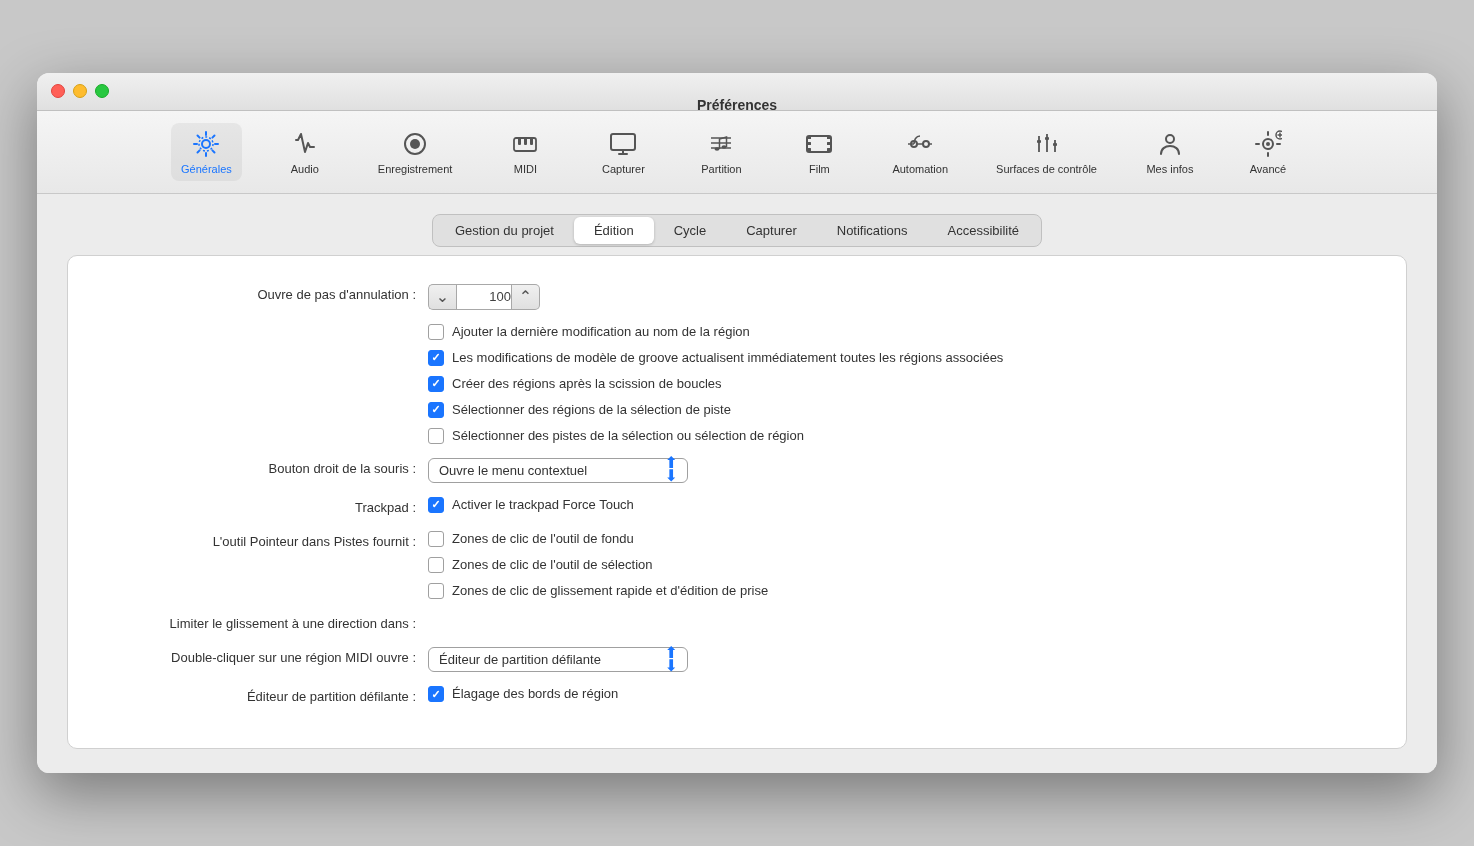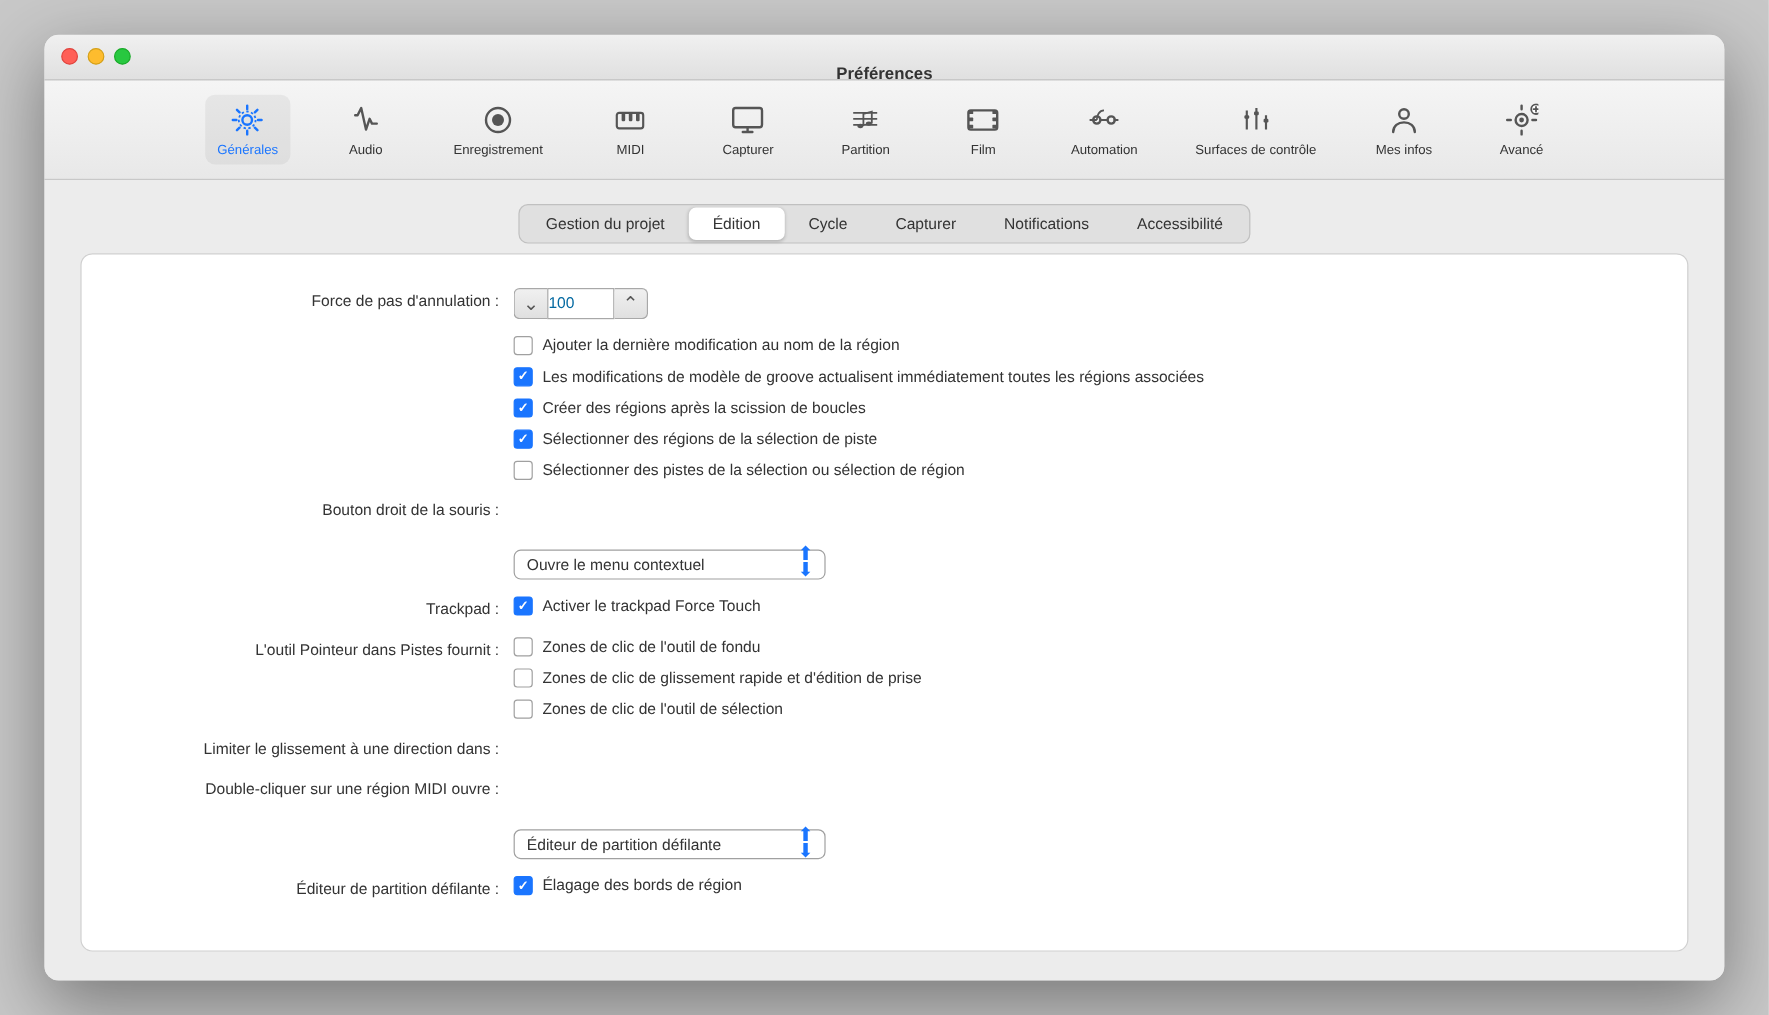--- a/index.html
+++ b/index.html
@@ -198,21 +198,20 @@
 
     .checkbox-label {
       font-size: 13px;
       color: #333;
     }
 
     .select-with-arrow {
       position: relative;
       display: inline-flex;
       align-items: center;
-      margin-top: 44px;
     }
 
     .select-with-arrow select {
       -webkit-appearance: none;
       appearance: none;
       background: white;
       border: 1px solid #a0a0a0;
       border-radius: 6px;
       padding: 4px 36px 4px 10px;
       font-size: 13px;
@@ -259,23 +258,23 @@
 
     .stepper-up {
       border-radius: 0 5px 5px 0;
       border-left: none;
     }
 
     .stepper-input {
       width: 56px;
       height: 26px;
       border: 1px solid #a8a8a8;
-      text-align: left;
+      text-align: right;
       font-size: 13px;
-      color: #0369a1;
+      color: #404040;
       background: white;
     }
   </style>
 </head>
 <body>
 
 <div class="window">
 
   <div class="title-bar">
     <div class="traffic-lights">
@@ -425,21 +424,21 @@
       <div class="tab-item active">Édition</div>
       <div class="tab-item">Cycle</div>
       <div class="tab-item">Capturer</div>
       <div class="tab-item">Notifications</div>
       <div class="tab-item">Accessibilité</div>
     </div>
 
     <div class="settings-panel">
 
       <div class="setting-row">
-        <div class="setting-label">Force de pas d'annulation :</div>
+        <div class="setting-label">Ouvre de pas d'annulation :</div>
         <div class="setting-controls">
           <div class="inline-controls">
             <div class="stepper-down">⌄</div>
             <input class="stepper-input" type="text" value="100" style="">
             <div class="stepper-up">⌃</div>
           </div>
         </div>
       </div>
 
       <div class="setting-row">
@@ -494,25 +493,25 @@
 
       <div class="setting-row">
         <div class="setting-label">L'outil Pointeur dans Pistes fournit :</div>
         <div class="setting-controls">
           <div class="checkbox-row">
             <div class="checkbox"></div>
             <span class="checkbox-label">Zones de clic de l'outil de fondu</span>
           </div>
           <div class="checkbox-row">
             <div class="checkbox"></div>
+            <span class="checkbox-label">Zones de clic de l'outil de sélection</span>
+          </div>
+          <div class="checkbox-row">
+            <div class="checkbox"></div>
             <span class="checkbox-label">Zones de clic de glissement rapide et d'édition de prise</span>
-          </div>
-          <div class="checkbox-row">
-            <div class="checkbox"></div>
-            <span class="checkbox-label">Zones de clic de l'outil de sélection</span>
           </div>
         </div>
       </div>
 
       <div class="setting-row">
         <div class="setting-label">Limiter le glissement à une direction dans :</div>
       </div>
 
       <div class="setting-row">
         <div class="setting-label">Double-cliquer sur une région MIDI ouvre :</div>

